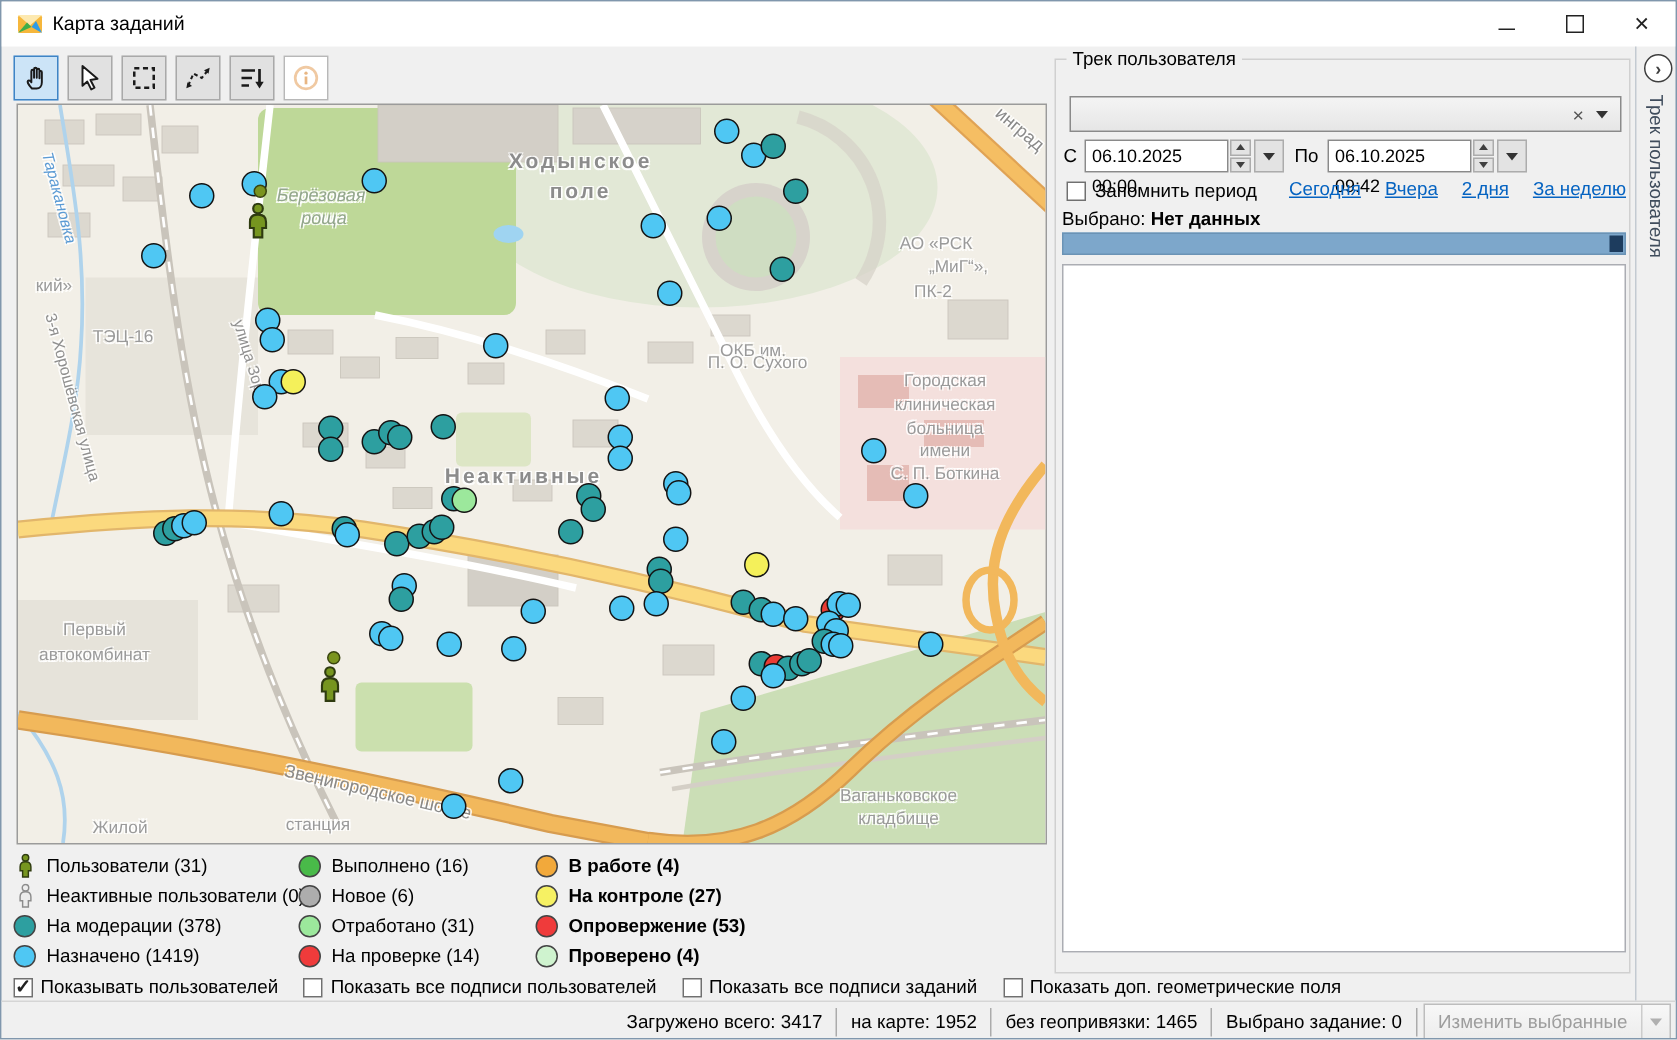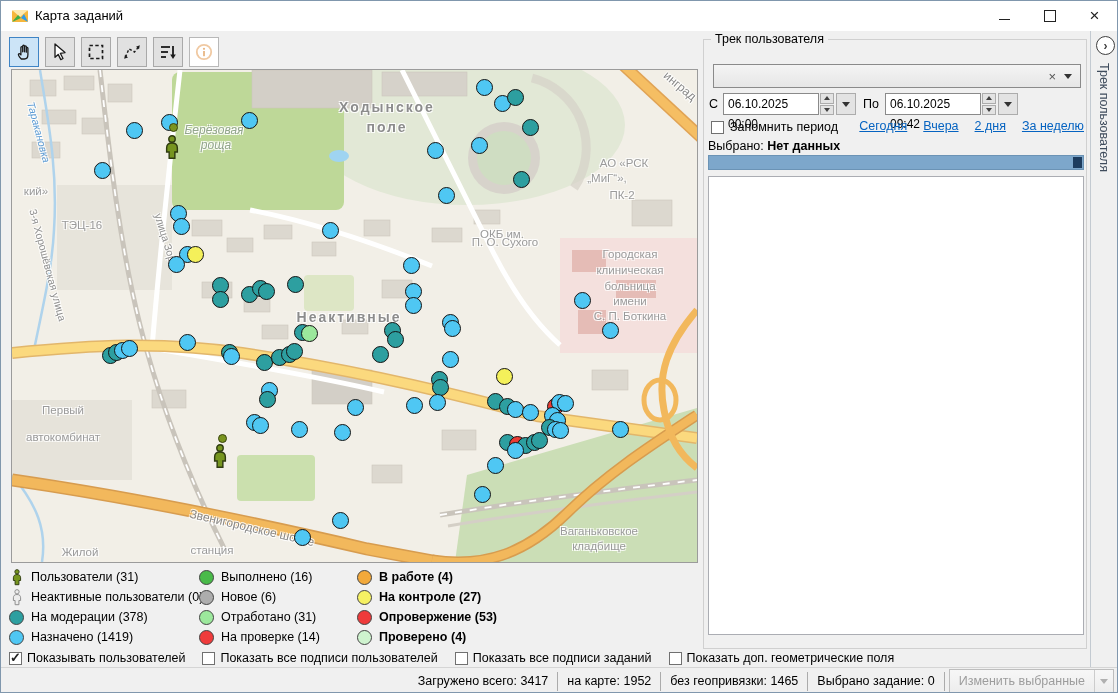--- a/index.html
+++ b/index.html
@@ -255,30 +255,30 @@
         <div class="mlabel street" style="left: 36px; top: 195px; transform: translate(-50%, -50%) rotate(75deg);">3-я Хорошёвская улица</div>
         <div class="mlabel water" style="left: 27px; top: 62px; transform: translate(-50%, -50%) rotate(75deg);">Таракановка</div>
         <div class="mlabel place" style="left: 70px; top: 155px; transform: translate(-50%, -50%);">ТЭЦ-16</div>
         <div class="mlabel park" style="left: 202px; top: 60px; transform: translate(-50%, -50%);">Берёзовая</div>
         <div class="mlabel park" style="left: 204px; top: 75px; transform: translate(-50%, -50%);">роща</div>
         <div class="mlabel big" style="left: 375px; top: 37px; transform: translate(-50%, -50%);">Ходынское</div>
         <div class="mlabel big" style="left: 375px; top: 57px; transform: translate(-50%, -50%);">поле</div>
         <div class="mlabel street" style="left: 155px; top: 172px; transform: translate(-50%, -50%) rotate(73deg);">улица Зорге</div>
         <div class="mlabel big" style="left: 337px; top: 247px; transform: translate(-50%, -50%);">Неактивные</div>
         <div class="mlabel place" style="left: 612px; top: 93px; transform: translate(-50%, -50%);">АО «РСК</div>
-        <div class="mlabel place" style="left: 595px; top: 108px; transform: translate(-50%, -50%);">„МиГ“»,</div>
+        <div class="mlabel place" style="left: 627px; top: 108px; transform: translate(-50%, -50%);">„МиГ“»,</div>
         <div class="mlabel place" style="left: 610px; top: 125px; transform: translate(-50%, -50%);">ПК-2</div>
         <div class="mlabel place" style="left: 490px; top: 164px; transform: translate(-50%, -50%);">ОКБ им.</div>
         <div class="mlabel place" style="left: 493px; top: 172px; transform: translate(-50%, -50%);">П. О. Сухого</div>
         <div class="mlabel place" style="left: 618px; top: 184px; transform: translate(-50%, -50%);">Городская</div>
         <div class="mlabel place" style="left: 618px; top: 200px; transform: translate(-50%, -50%);">клиническая</div>
         <div class="mlabel place" style="left: 618px; top: 216px; transform: translate(-50%, -50%);">больница</div>
         <div class="mlabel place" style="left: 618px; top: 231px; transform: translate(-50%, -50%);">имени</div>
         <div class="mlabel place" style="left: 618px; top: 246px; transform: translate(-50%, -50%);">С. П. Боткина</div>
-        <div class="mlabel place" style="left: 51px; top: 340px; transform: translate(-50%, -50%);">Первый</div>
+        <div class="mlabel place" style="left: 51px; top: 350px; transform: translate(-50%, -50%);">Первый</div>
         <div class="mlabel place" style="left: 51px; top: 367px; transform: translate(-50%, -50%);">автокомбинат</div>
         <div class="mlabel road" style="left: 240px; top: 458px; transform: translate(-50%, -50%) rotate(13deg);">Звенигородское шоссе</div>
         <div class="mlabel place" style="left: 200px; top: 480px; transform: translate(-50%, -50%);">станция</div>
         <div class="mlabel place" style="left: 68px; top: 482px; transform: translate(-50%, -50%);">Жилой</div>
         <div class="mlabel place" style="left: 587px; top: 461px; transform: translate(-50%, -50%);">Ваганьковское</div>
         <div class="mlabel place" style="left: 587px; top: 476px; transform: translate(-50%, -50%);">кладбище</div>
         <div class="mlabel road" style="left: 668px; top: 16px; transform: translate(-50%, -50%) rotate(40deg);">инград</div>
       </div>
     <div id="markerLayer">
         <div class="marker m-b" style="background: rgb(79, 199, 243); left: 148.5px; top: 43.5px;"></div>

